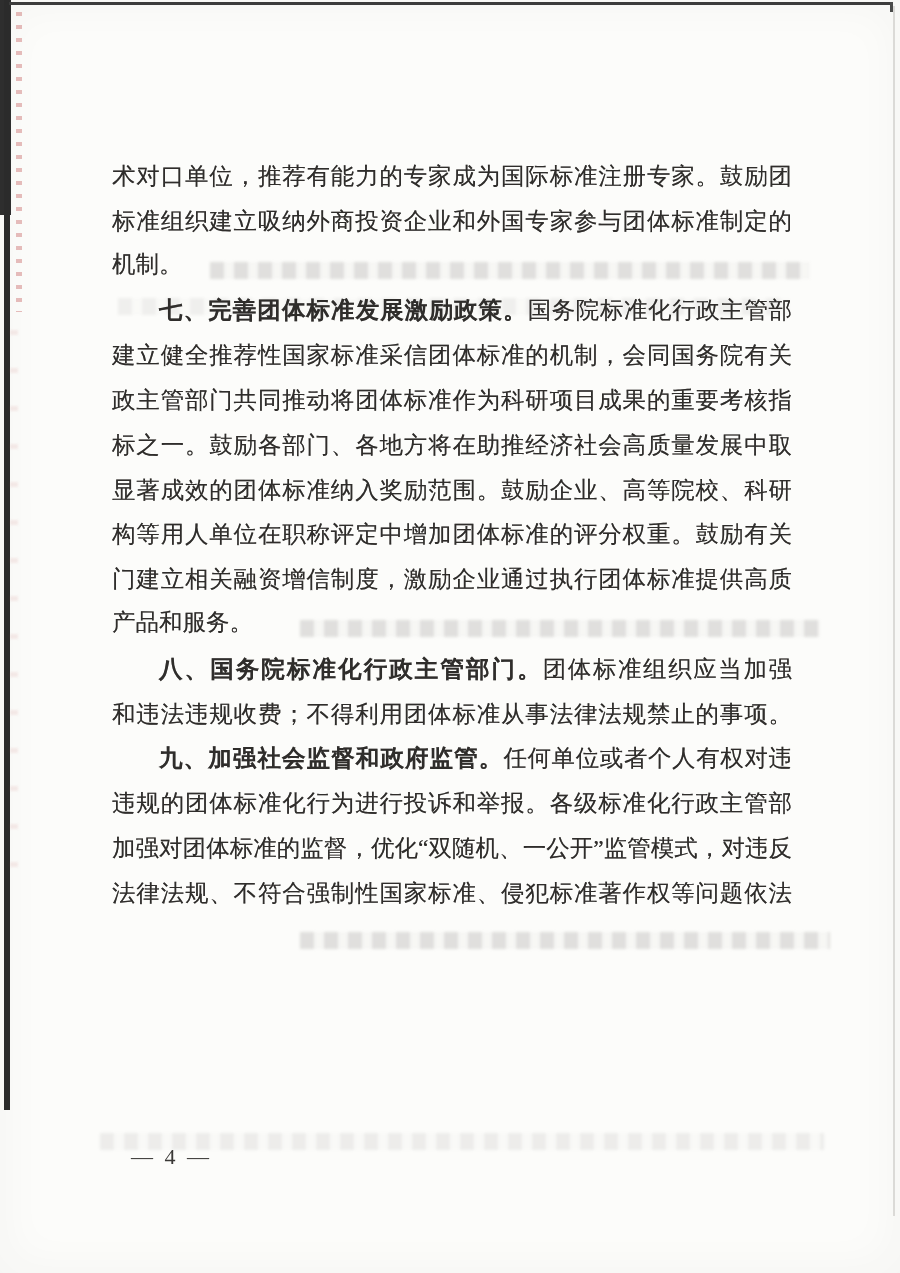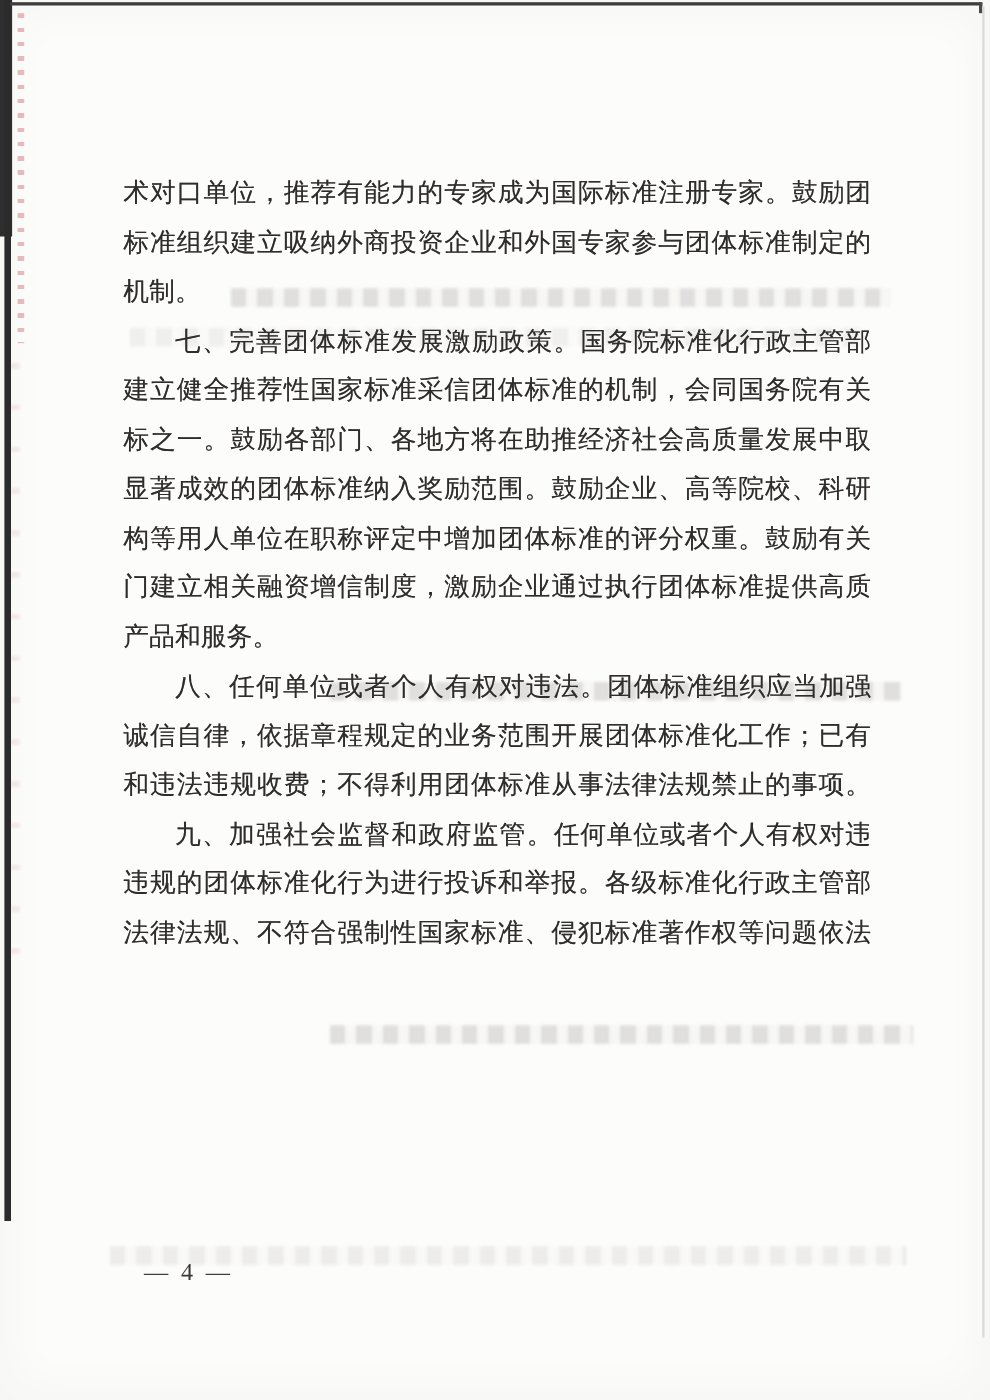--- a/index.html
+++ b/index.html
@@ -76,25 +76,25 @@
     color: #2f2d2b;
     text-shadow: 0 0 0.6px rgba(47,45,43,0.55);
   }
   .line {
     text-align: justify;
     text-align-last: justify;
     text-justify: inter-character;
     max-height: 44.8px;
     overflow: hidden;
   }
-  .line.last { text-align-last: left; }
+  .line.last { text-align-last: left; font-family: Liberation Mono, monospace; }
   .line.indent { text-indent: 47px; }
   .lead {
     font-family: "Liberation Sans", "DejaVu Sans", sans-serif;
-    font-weight: 400;
+    font-weight: 700;
     letter-spacing: 0.5px;
   }
 
   .page-number {
     position: absolute;
     left: 131px; top: 1144px;
     font-size: 22px;
     color: #3a3836;
     letter-spacing: 3px;
     white-space: nowrap;
@@ -120,32 +120,33 @@
 
   <div class="textblock">
       <div>
         <div class="line">术对口单位，推荐有能力的专家成为国际标准注册专家。鼓励团体</div>
         <div class="line">标准组织建立吸纳外商投资企业和外国专家参与团体标准制定的</div>
         <div class="line last">机制。</div>
       </div>
       <div>
         <div class="line indent"><b class="lead">七、完善团体标准发展激励政策。</b>国务院标准化行政主管部门</div>
         <div class="line">建立健全推荐性国家标准采信团体标准的机制，会同国务院有关行</div>
+        <div class="line">政主管部门共同推动将团体标准作为科研项目成果的重要考核指</div>
         <div class="line">标之一。鼓励各部门、各地方将在助推经济社会高质量发展中取得</div>
         <div class="line">显著成效的团体标准纳入奖励范围。鼓励企业、高等院校、科研机</div>
         <div class="line">构等用人单位在职称评定中增加团体标准的评分权重。鼓励有关部</div>
         <div class="line">门建立相关融资增信制度，激励企业通过执行团体标准提供高质量</div>
         <div class="line last">产品和服务。</div>
       </div>
       <div>
-        <div class="line indent"><b class="lead">八、任何单位或者个人有权对违法。</b>团体标准组织应当加强</div>
-        <div class="line">诚信自律，依据章程规定的业务范围开展团体标准化工作；已有</div>
+        <div class="line indent"><b class="lead">八、国务院标准化行政主管部门。</b>团体标准组织应当加强</div>
         <div class="line">和违法违规收费；不得利用团体标准从事法律法规禁止的事项。</div>
       </div>
       <div>
         <div class="line indent"><b class="lead">九、加强社会监督和政府监管。</b>任何单位或者个人有权对违法</div>
         <div class="line">违规的团体标准化行为进行投诉和举报。各级标准化行政主管部门</div>
+        <div class="line">加强对团体标准的监督，优化“双随机、一公开”监管模式，对违反</div>
         <div class="line">法律法规、不符合强制性国家标准、侵犯标准著作权等问题依法依</div>
       </div>
     </div>
 
   <div class="page-number">— 4 —</div>
 </div>
 
 </body></html>

